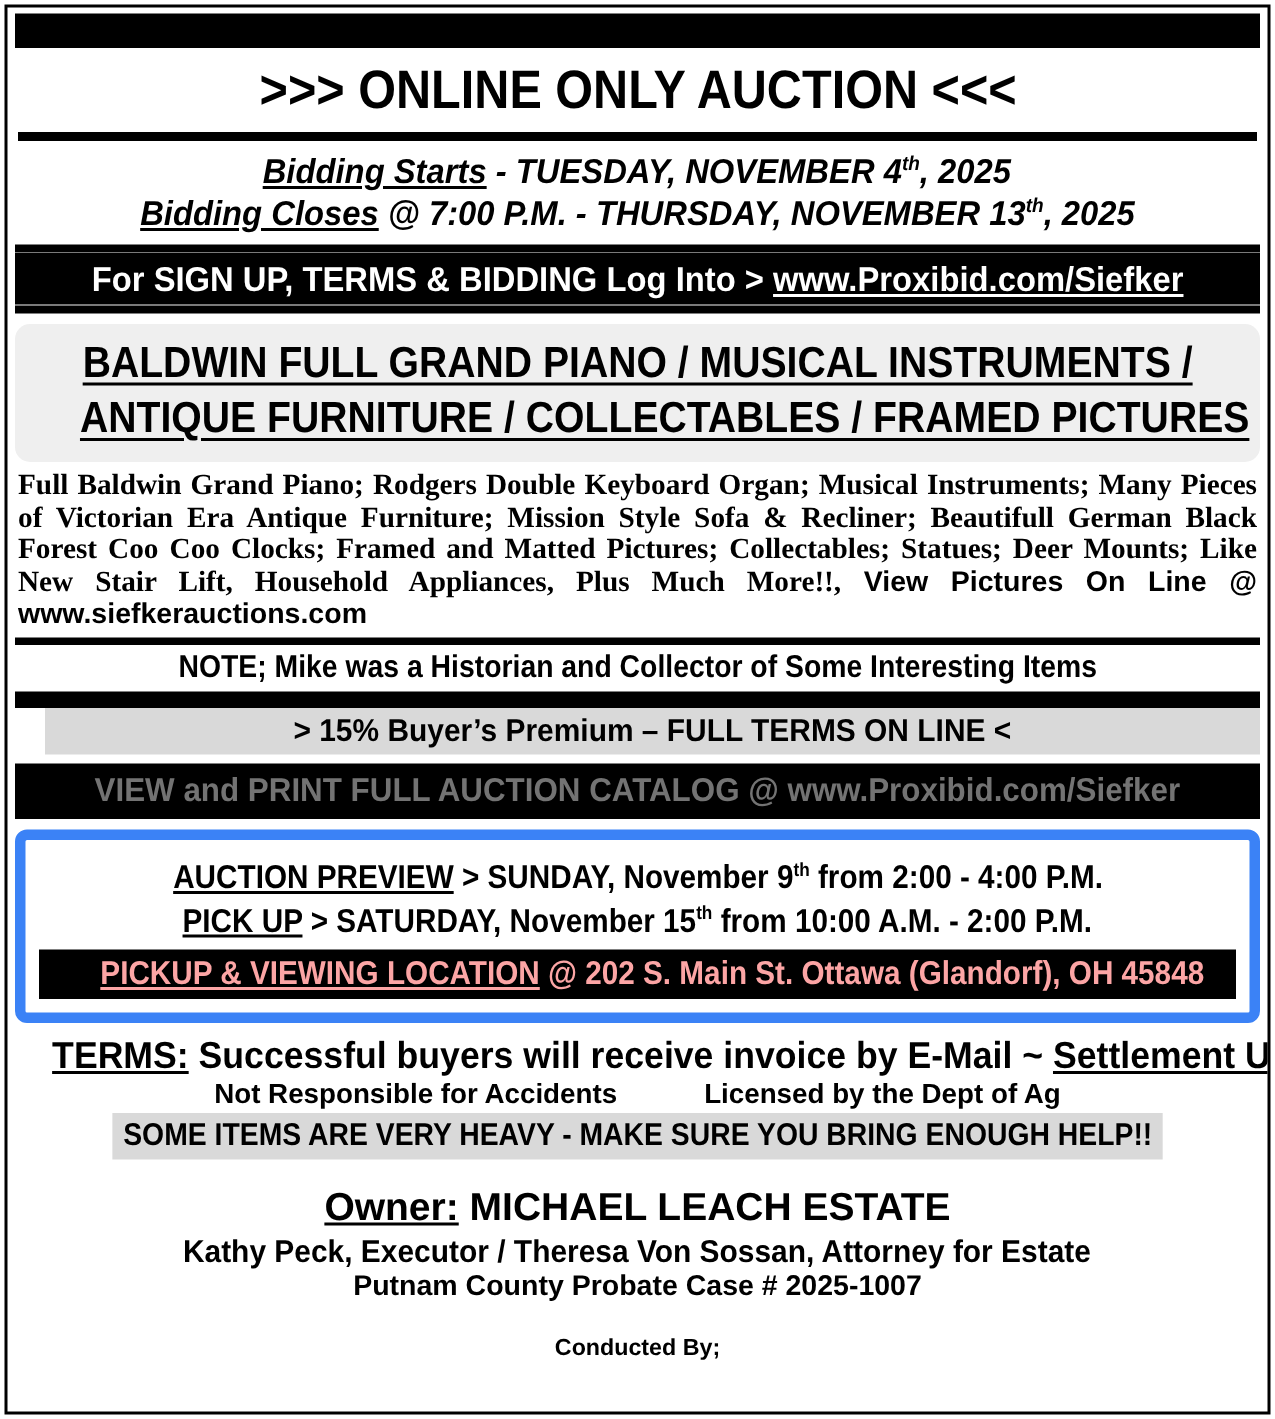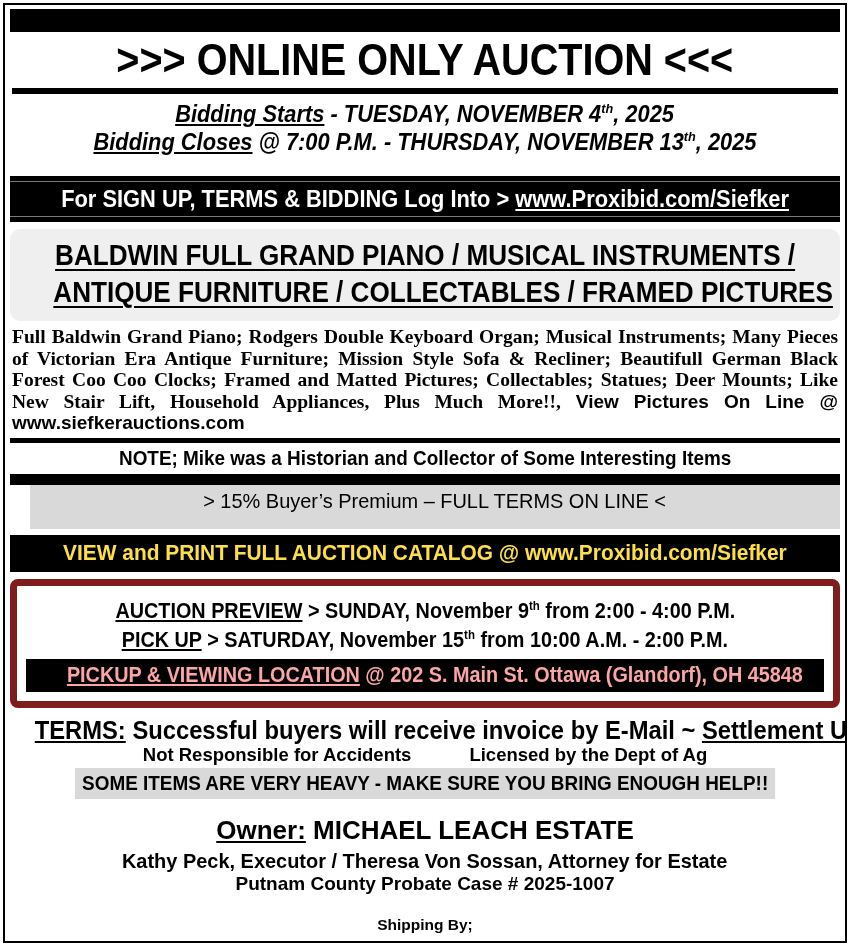--- a/index.html
+++ b/index.html
@@ -15,29 +15,29 @@
   }
   .center { text-align:center; }
   .cx { display:inline-block; white-space:nowrap; transform:scaleX(.9); transform-origin:50% 50%; }
   .cx95 { display:inline-block; white-space:nowrap; transform:scaleX(.95); transform-origin:50% 50%; }
   sup { font-size:58%; vertical-align:super; line-height:0; }
   .u { text-decoration:underline; }
 
   .top-bar { height:23px; background:#000; margin:1px 0 0 0; }
 
   .auction-title {
-    font-size:44px; font-weight:bold; letter-spacing:0px;
+    font-size:36px; font-weight:bold; letter-spacing:0px;
     margin-top:5px; line-height:46px;
   }
   .title-divider { height:6px; background:#000; margin:5px 2px 6px 2px; }
 
   .bidding { font-size:23px; font-weight:bold; font-style:italic; line-height:28px; }
 
   .signup-banner {
-    margin-top:20px; color:#fff; font-weight:bold; font-size:23px;
+    margin-top:7px; color:#fff; font-weight:bold; font-size:23px;
     padding:11px 0 11px 0; line-height:24px;
     background:linear-gradient(#000 0 5px, #7a7a7a 5px 6px, #000 6px calc(100% - 6px),
                #7a7a7a calc(100% - 6px) calc(100% - 5px), #000 calc(100% - 5px) 100%);
   }
   .signup-banner .link { text-decoration:underline; }
 
   .headline-section {
     margin-top:7px; background:#efefef; padding:8px 0 10px 0;
     font-weight:bold; font-size:29px; line-height:37px;border-radius:10px;
   }
@@ -47,29 +47,29 @@
     margin:5px 2px 0 2px; font-family:"Liberation Serif", serif; font-weight:bold;
     font-size:19.5px; line-height:21.5px; text-align:justify;
   }
   .description .sans { font-family:"Liberation Sans", sans-serif; font-size:19px; }
 
   .section-divider { height:5px; background:#000; margin:4px 0 3px 0; }
 
   .note-line { font-weight:bold; font-size:21px; line-height:24px; }
 
   .premium-black { height:11px; background:#000; margin-top:4px; }
-  .premium-bar { background:#d9d9d9; font-weight:normal; font-size:21px; padding:4px 0 16px 0;margin-left:20px; }
+  .premium-bar { background:#d9d9d9; font-weight:bold; font-size:21px; padding:4px 0 3px 0;margin-left:20px; }
 
   .catalog-bar {
-    margin-top:6px; background:#000; color:#fde047; font-weight:bold; font-size:22px;
+    margin-top:6px; background:#000; color:#737373; font-weight:bold; font-size:22px;
     padding:5px 0 6px 0;
   }
 
   .schedule-box {
-    margin-top:7px; border:7px solid #7f1d1d; border-radius:8px; background:#fff;
+    margin-top:7px; border:7px solid #3b82f6; border-radius:8px; background:#fff;
     padding:10px 9px 9px 9px;
   }
   .schedule-line { font-weight:bold; font-size:22px; line-height:29px; }
   .location-bar {
     margin-top:5px; background:#000; color:#fca5a5; font-weight:bold; font-size:22px;
     padding:3px 0 4px 0;
   }
 
   .terms-line { margin-top:11px; font-weight:bold; font-size:25px; line-height:23px; }
 
@@ -162,15 +162,15 @@
   <div class="owner-line center">
     <span class="u">Owner:</span><span> MICHAEL LEACH ESTATE</span>
   </div>
 
   <div class="executor-line center">
     <span class="cx95">Kathy Peck, Executor / Theresa Von Sossan, Attorney for Estate</span>
   </div>
 
   <div class="probate-line center">Putnam County Probate Case # 2025-1007</div>
 
-  <div class="conducted-line center">Shipping By;</div>
+  <div class="conducted-line center">Conducted By;</div>
 
 </div>
 
 </body></html>

